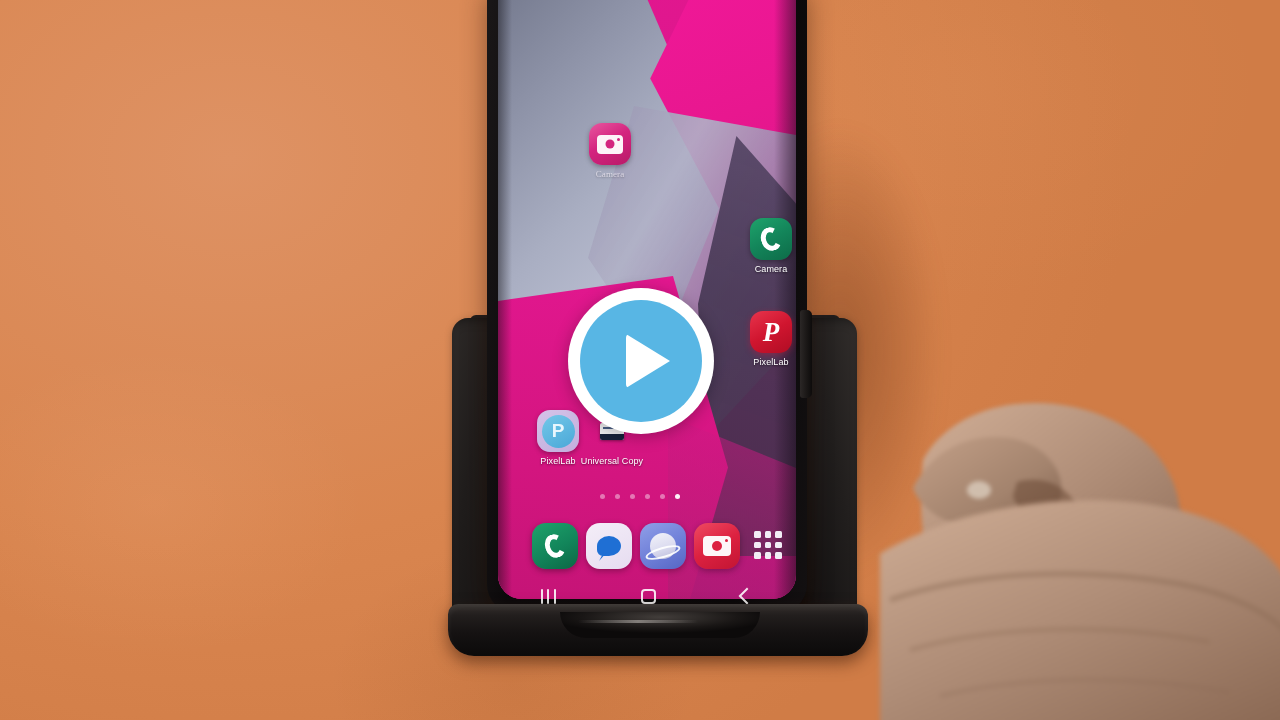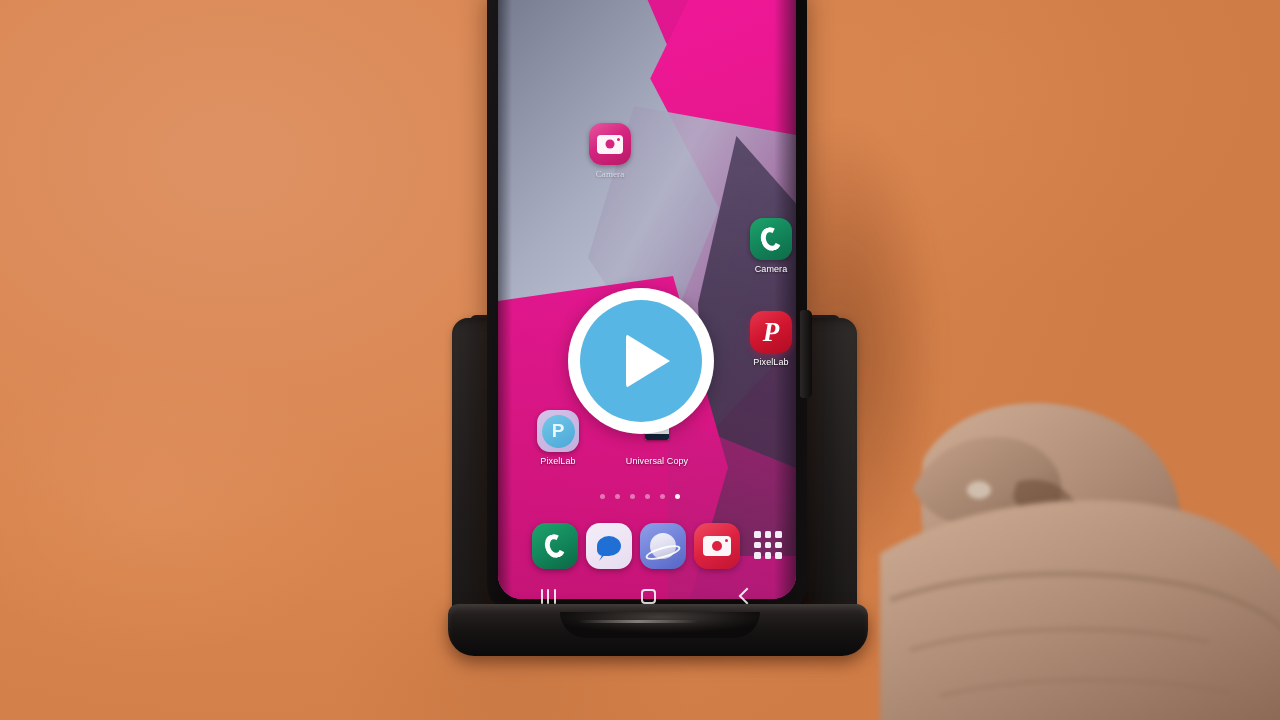--- a/index.html
+++ b/index.html
@@ -389,21 +389,21 @@
   <div class="label">PixelLab</div>
 </div>
 
 <div class="app" style="left:526px; top:410px;">
   <div class="icon ic-pixellab">
     <div class="inner">P</div>
   </div>
   <div class="label">PixelLab</div>
 </div>
 
-<div class="app" style="left:580px; top:410px;margin-left:45px;">
+<div class="app" style="left:580px; top:410px;">
   <div class="icon ic-ucopy">
     <div class="sheet">
         <div class="bar1"></div>
         <div class="bar2"></div>
       </div>
   </div>
   <div class="label">Universal Copy</div>
 </div>
 
 <div id="page-dots">

